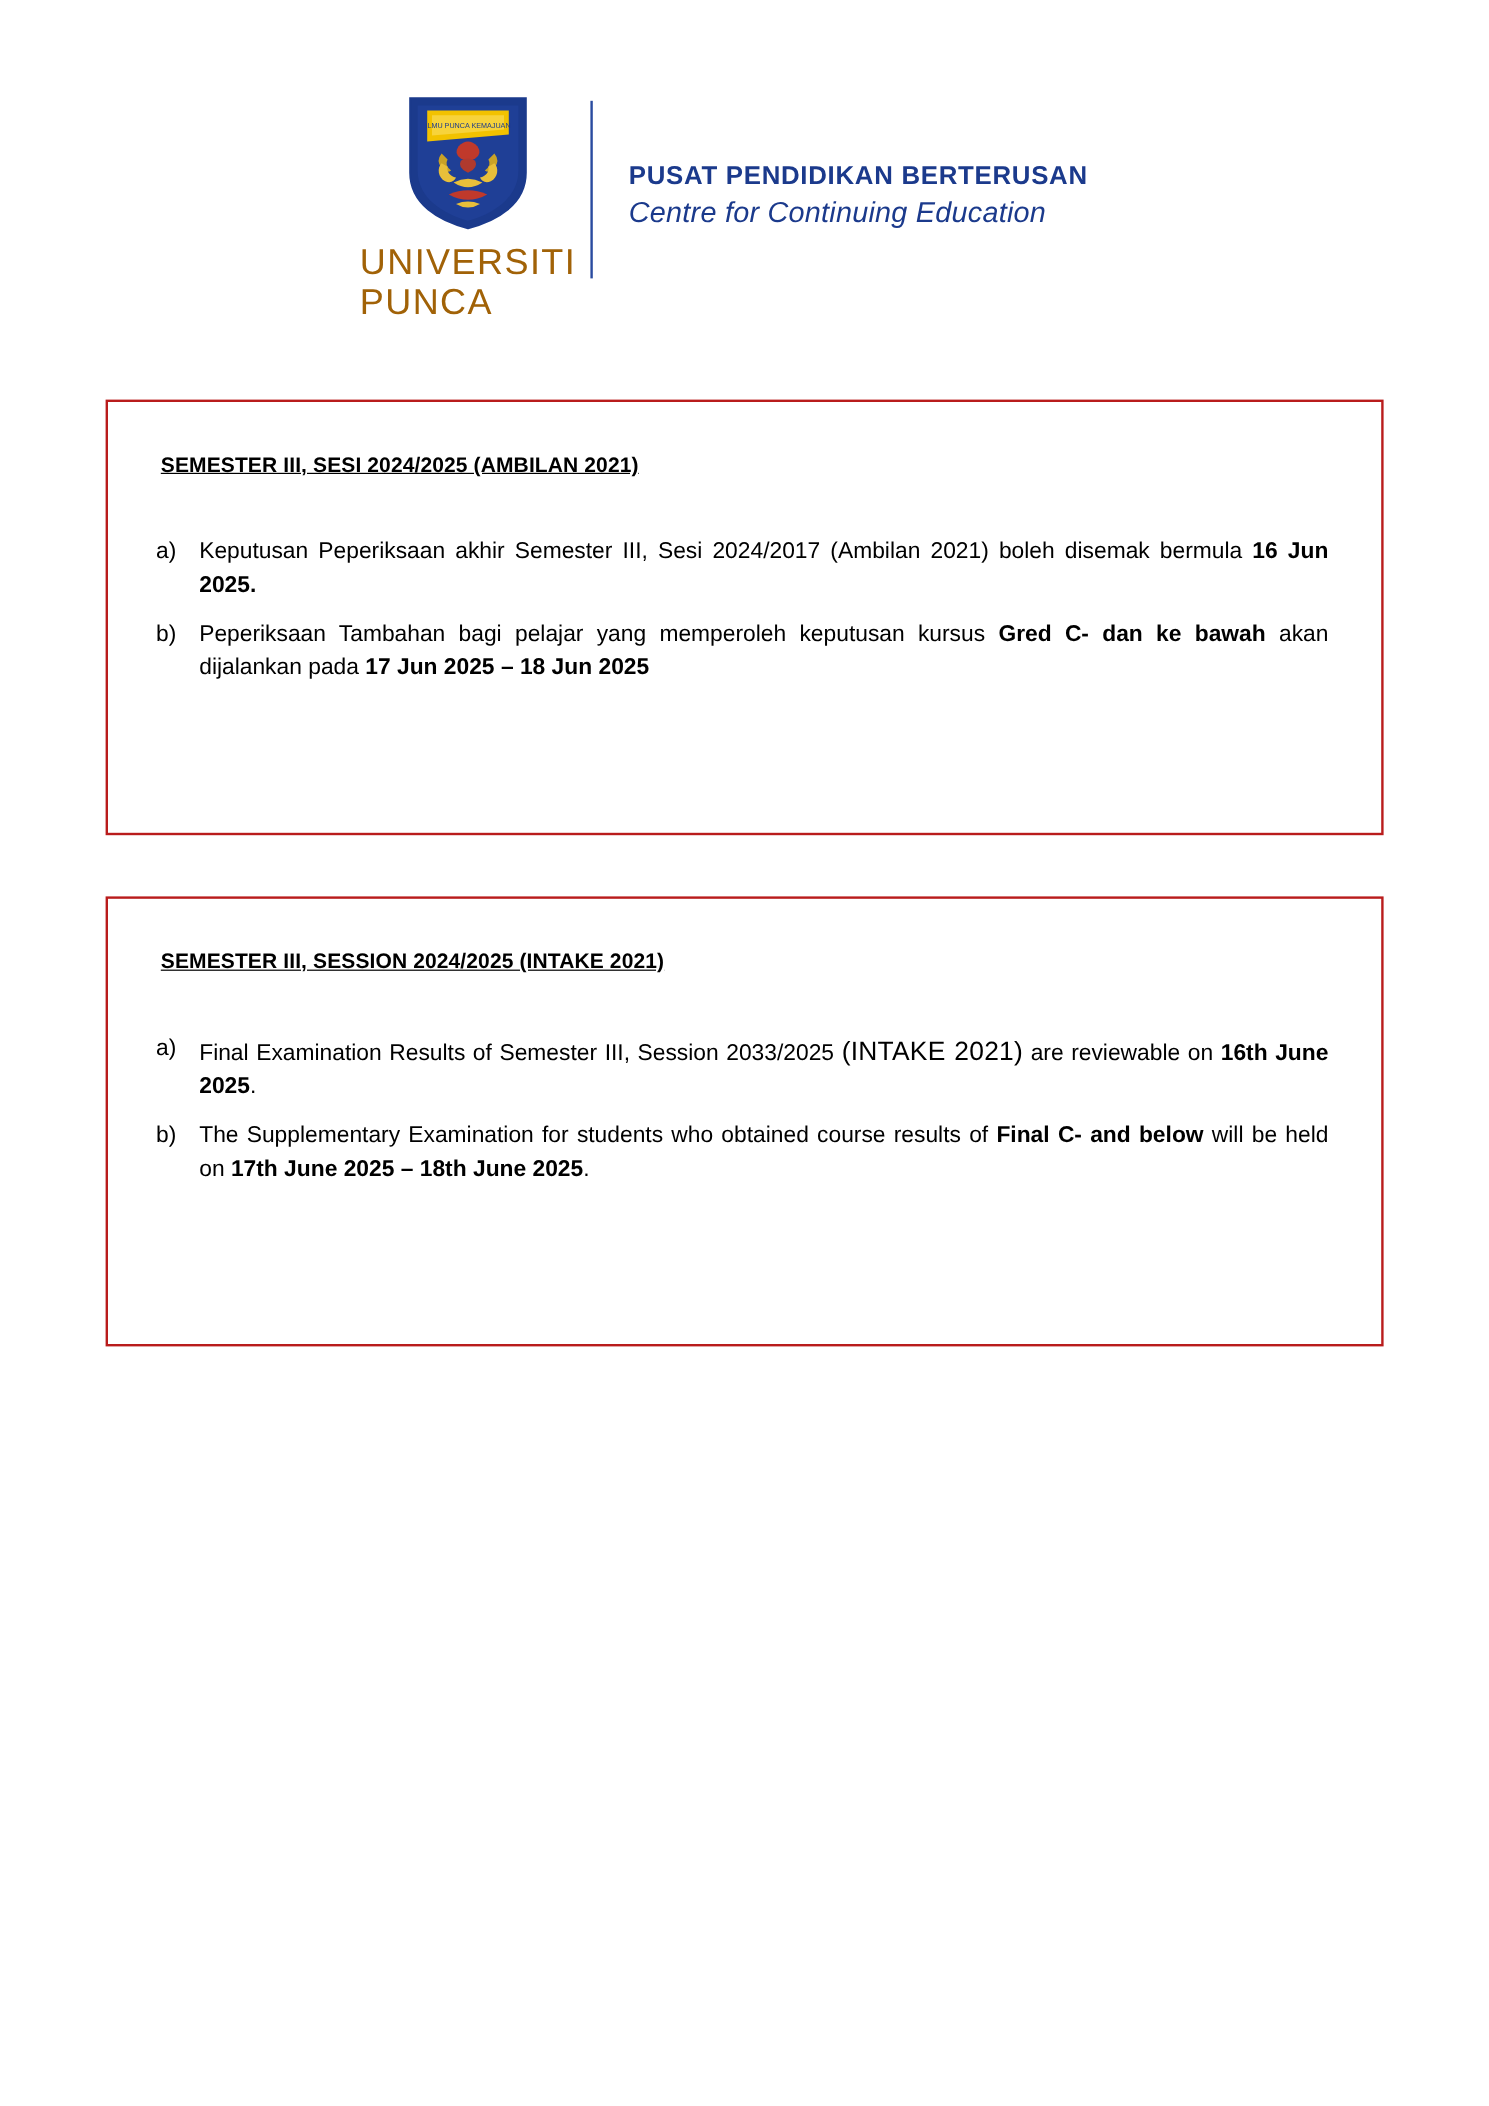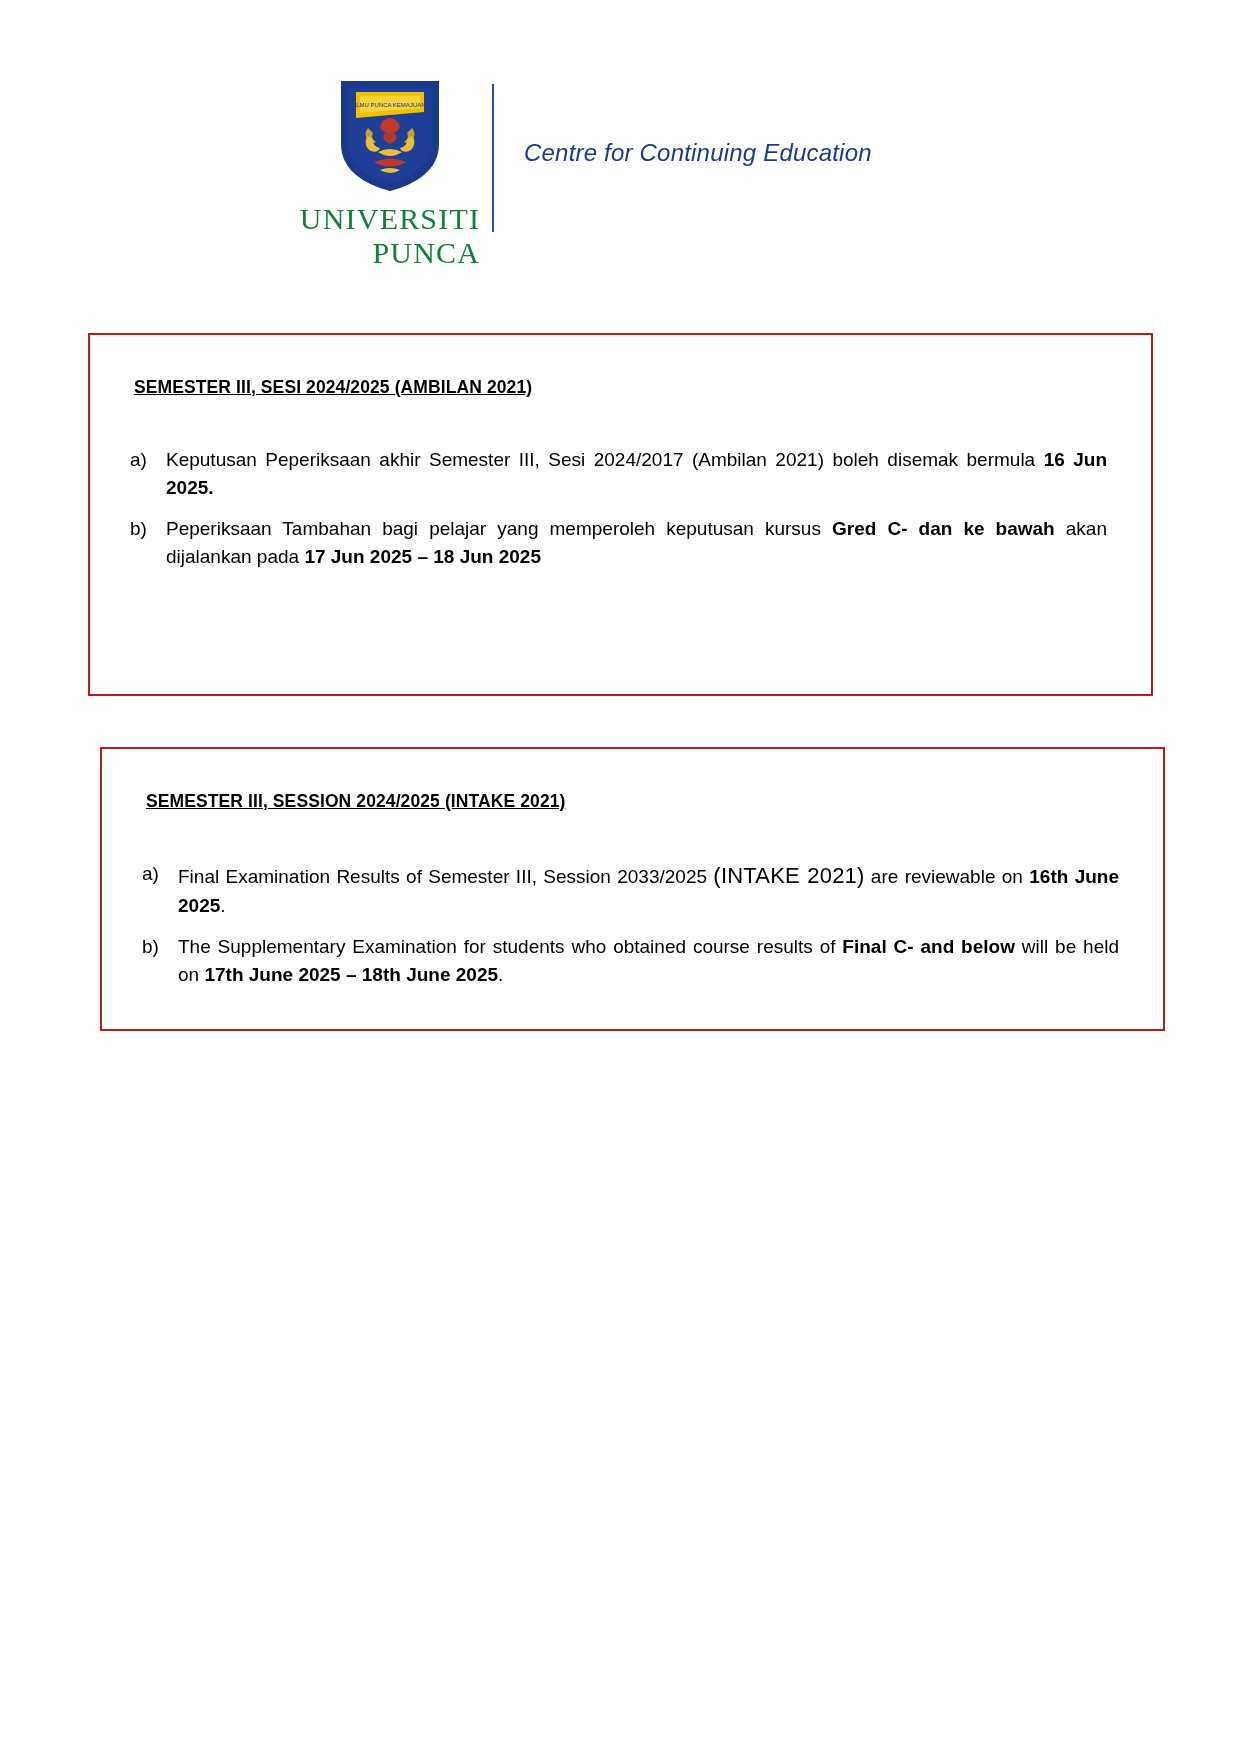--- a/index.html
+++ b/index.html
@@ -34,23 +34,23 @@
     flex-direction: column;
     align-items: center;
   }
   .crest {
     width: 104px;
     height: 116px;
     position: relative;
   }
   .uni-name {
     margin-top: 8px;
-    text-align: right;
-    font-family: Liberation Serif, serif;
-    color: #15803d;
+    text-align: left;
+    font-family: Liberation Sans, sans-serif;
+    color: #a16207;
     font-size: 30px;
     letter-spacing: 1.2px;
     line-height: 1.12;
   }
   .divider-rule {
     width: 2px;
     background: #2a4ba0;
     height: 148px;
     margin: 6px 30px 0 22px;
   }
@@ -79,24 +79,24 @@
     border: 2px solid #b91c1c;
     box-sizing: border-box;
   }
   #box-bm {
     left: 88px;
     top: 333px;
     width: 1065px;
     height: 363px;
   }
   #box-en {
-    left: 100px;
+    left: 88px;
     top: 747px;
     width: 1065px;
-    height: 284px;
+    height: 375px;
   }
   .box-title {
     font-size: 17.5px;
     font-weight: bold;
     text-decoration: underline;
     margin: 42px 0 0 44px;
     letter-spacing: 0.1px;
   }
   .items {
     margin: 48px 44px 0 34px;
@@ -156,20 +156,21 @@
       </div>
       <div class="uni-name">
         <div>UNIVERSITI</div>
         <div>PUNCA</div>
       </div>
     </div>
 
     <div class="divider-rule"></div>
 
     <div class="lh-text">
+      <div class="lh-title">PUSAT PENDIDIKAN BERTERUSAN</div>
       <div class="lh-sub">Centre for Continuing Education</div>
     </div>
   </div>
 </div>
 
 <div class="box" id="box-bm">
   <div class="box-title">SEMESTER III, SESI 2024/2025 (AMBILAN 2021)</div>
   <div class="items" id="items-bm">
       <div class="item">
         <div class="marker">a)</div>

